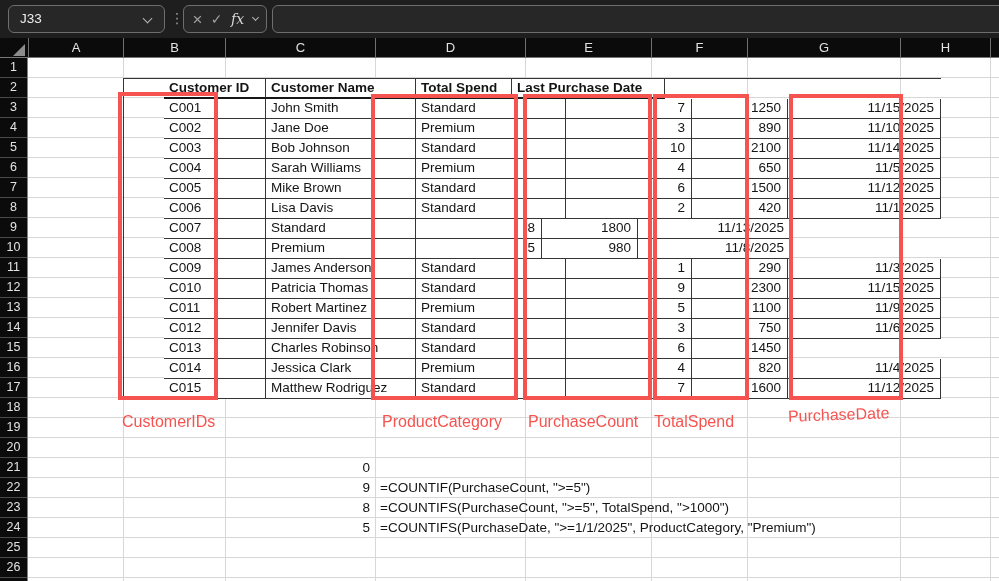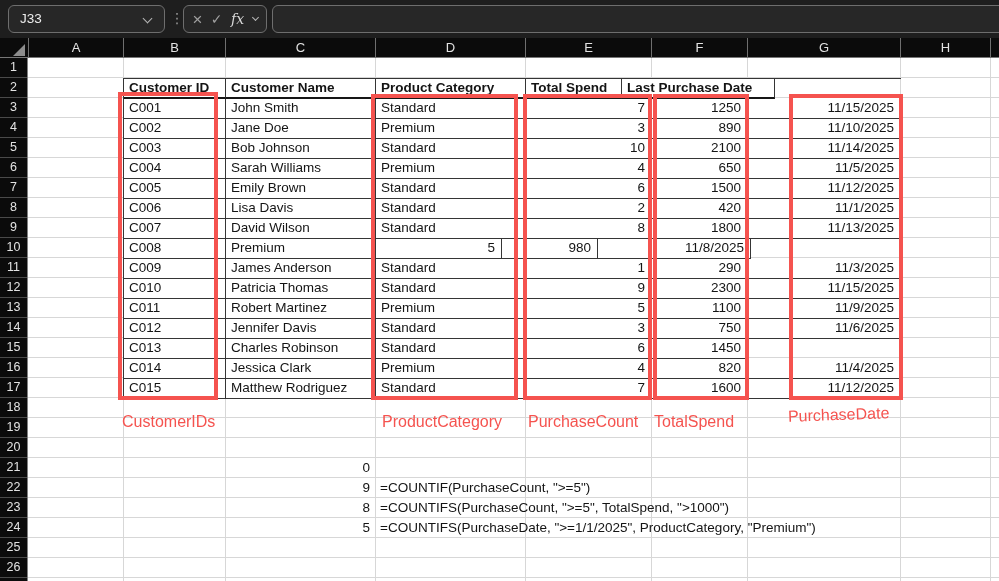--- a/index.html
+++ b/index.html
@@ -62,21 +62,21 @@
   .gridarea {
     position:absolute; left:28px; top:58px; width:971px; height:523px;
     background-image:repeating-linear-gradient(to bottom, #ffffff 0px 19px, #d7d7d7 19px 20px);
   }
   .vline { position:absolute; top:0; bottom:0; width:1px; background:#d7d7d7; }
   .vl-1{left:95px} .vl-2{left:197px} .vl-3{left:347px} .vl-4{left:497px}
   .vl-5{left:623px} .vl-6{left:719px} .vl-7{left:872px} .vl-8{left:962px}
 
   
   .dtable { position:absolute; left:123px; top:78px; border-left:1px solid #353535; border-top:1px solid #353535; }
-  .drow { display:flex; height:20px; }
+  .drow { display:flex; height:20px;margin-left:40px; }
   .dc {
     border-right:1px solid #353535; border-bottom:1px solid #353535;
     height:20px; line-height:18px; font-size:13.5px; color:#141414;
     padding-left:5px; overflow:hidden; white-space:nowrap; background:#fff;
   }
   .drow.hdr .dc { font-weight:bold; border-bottom:2px solid #161616; }
   .cw-b{width:102px} .cw-c{width:150px} .cw-d{width:150px}
   .cw-e{width:126px} .cw-f{width:96px} .cw-g{width:153px}
   .num { text-align:right; padding-right:6px; padding-left:0; }
 
@@ -171,21 +171,20 @@
     <div class="vline vl-5"></div>
     <div class="vline vl-6"></div>
     <div class="vline vl-7"></div>
     <div class="vline vl-8"></div>
   </div>
 
   <div class="dtable">
     <div class="drow hdr">
       <div class="dc cw-b">Customer ID</div>
       <div class="dc cw-c">Customer Name</div>
-      <div class="dc cw-d">Product Category</div>
       <div class="dc cw-f">Total Spend</div>
       <div class="dc cw-g">Last Purchase Date</div>
     </div>
     <div class="drow">
       <div class="dc cw-b">C001</div>
       <div class="dc cw-c">John Smith</div>
       <div class="dc cw-d">Standard</div>
       <div class="dc cw-e num">7</div>
       <div class="dc cw-f num">1250</div>
       <div class="dc cw-g num">11/15/2025</div>
@@ -209,37 +208,36 @@
     <div class="drow">
       <div class="dc cw-b">C004</div>
       <div class="dc cw-c">Sarah Williams</div>
       <div class="dc cw-d">Premium</div>
       <div class="dc cw-e num">4</div>
       <div class="dc cw-f num">650</div>
       <div class="dc cw-g num">11/5/2025</div>
     </div>
     <div class="drow">
       <div class="dc cw-b">C005</div>
-      <div class="dc cw-c">Emily Brown</div>
+      <div class="dc cw-c">Mike Brown</div>
       <div class="dc cw-d">Standard</div>
       <div class="dc cw-e num">6</div>
       <div class="dc cw-f num">1500</div>
       <div class="dc cw-g num">11/12/2025</div>
     </div>
     <div class="drow">
       <div class="dc cw-b">C006</div>
       <div class="dc cw-c">Lisa Davis</div>
       <div class="dc cw-d">Standard</div>
       <div class="dc cw-e num">2</div>
       <div class="dc cw-f num">420</div>
       <div class="dc cw-g num">11/1/2025</div>
     </div>
     <div class="drow">
       <div class="dc cw-b">C007</div>
-      <div class="dc cw-c">David Wilson</div>
       <div class="dc cw-d">Standard</div>
       <div class="dc cw-e num">8</div>
       <div class="dc cw-f num">1800</div>
       <div class="dc cw-g num">11/13/2025</div>
     </div>
     <div class="drow">
       <div class="dc cw-b">C008</div>
       <div class="dc cw-d">Premium</div>
       <div class="dc cw-e num">5</div>
       <div class="dc cw-f num">980</div>

